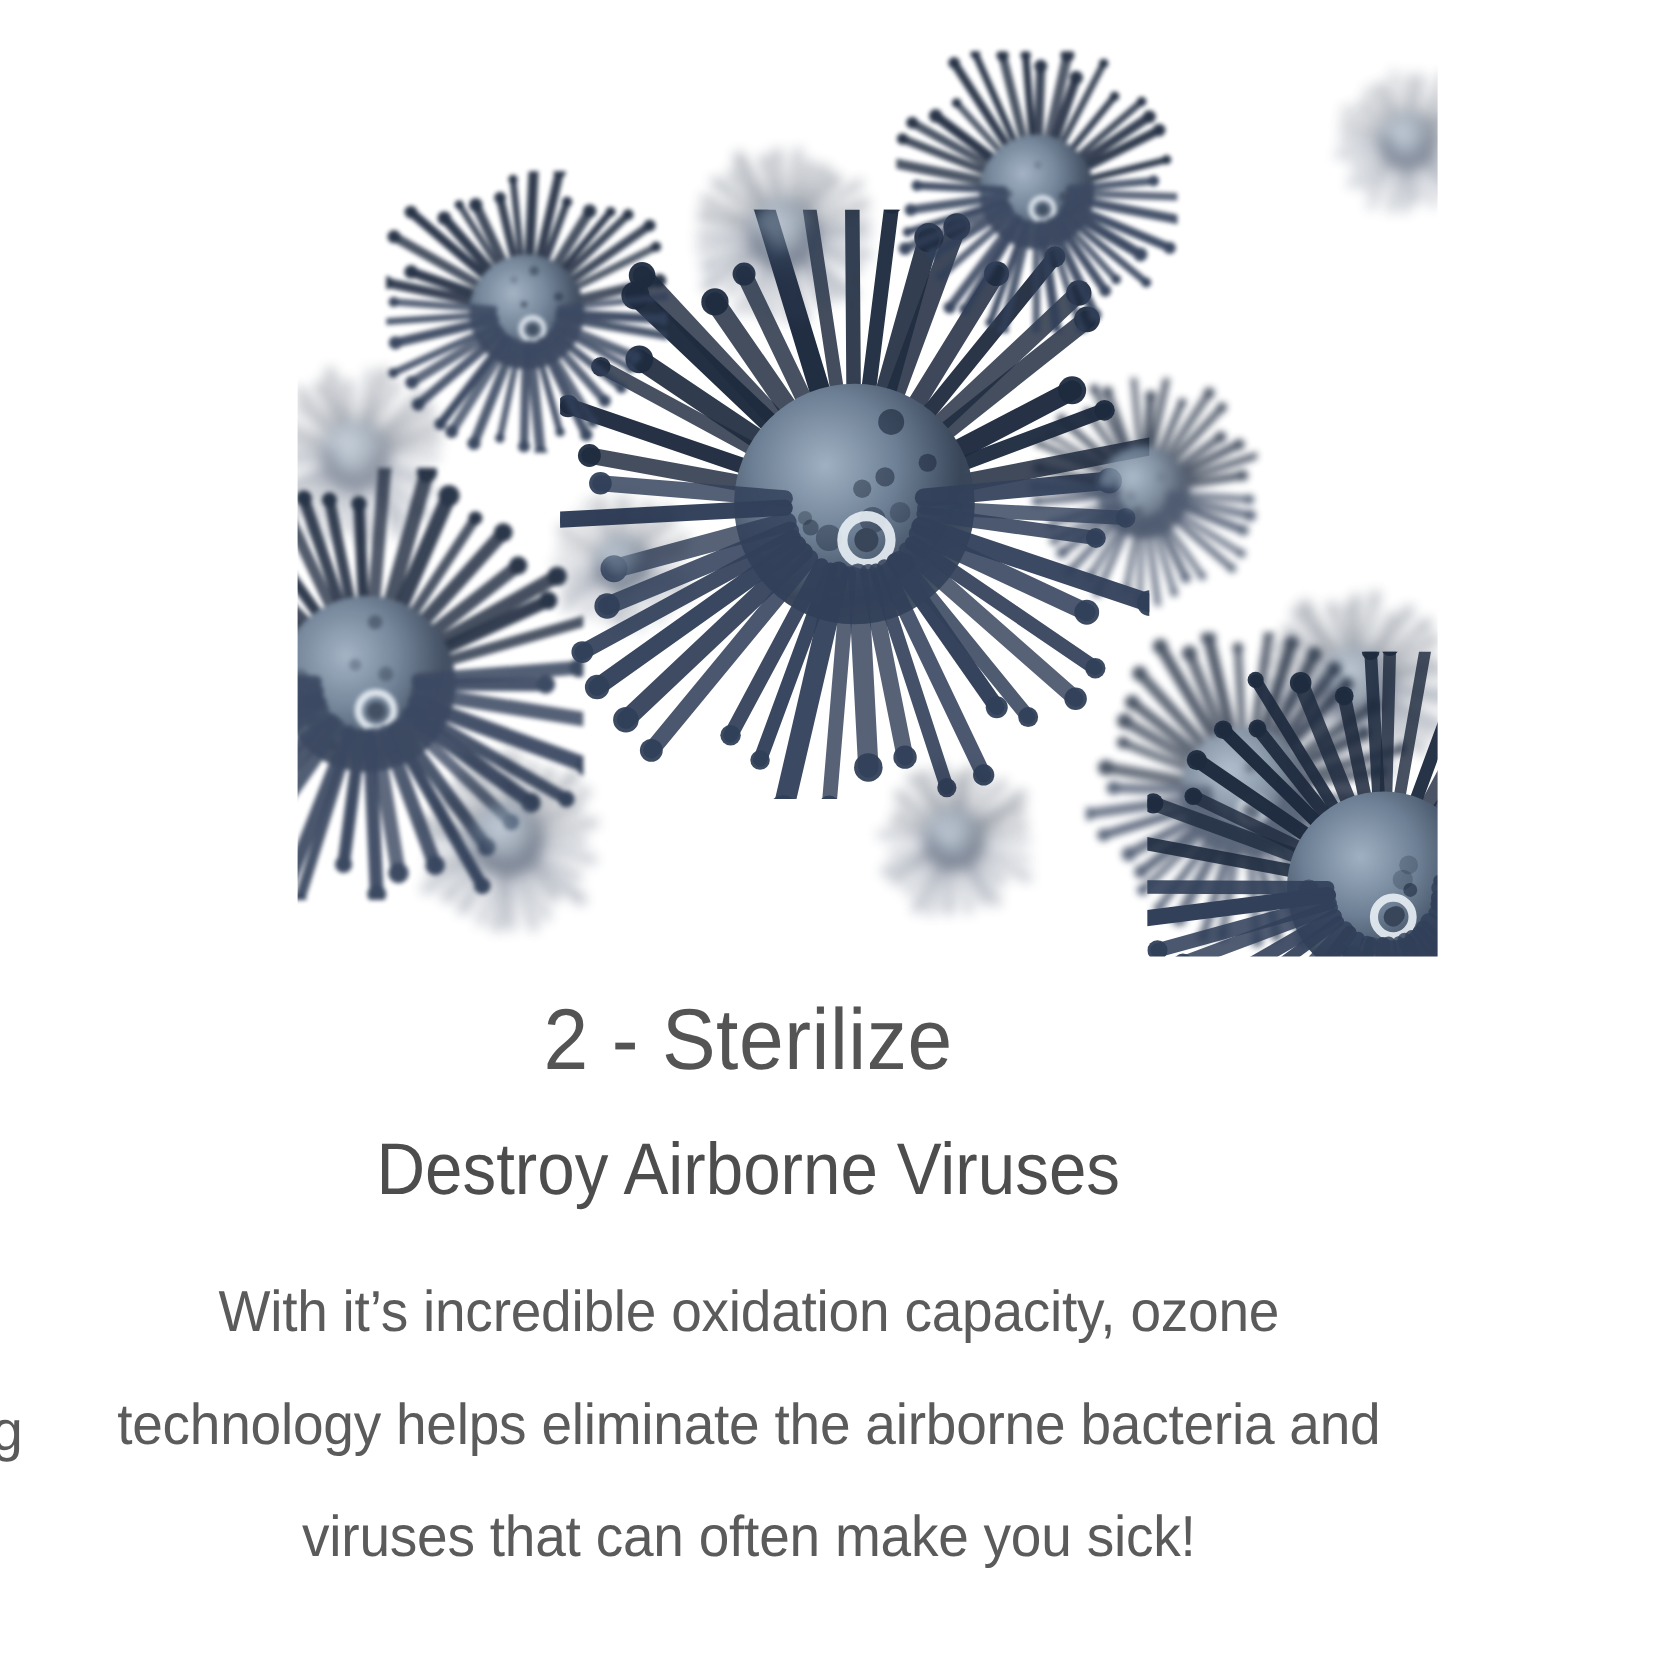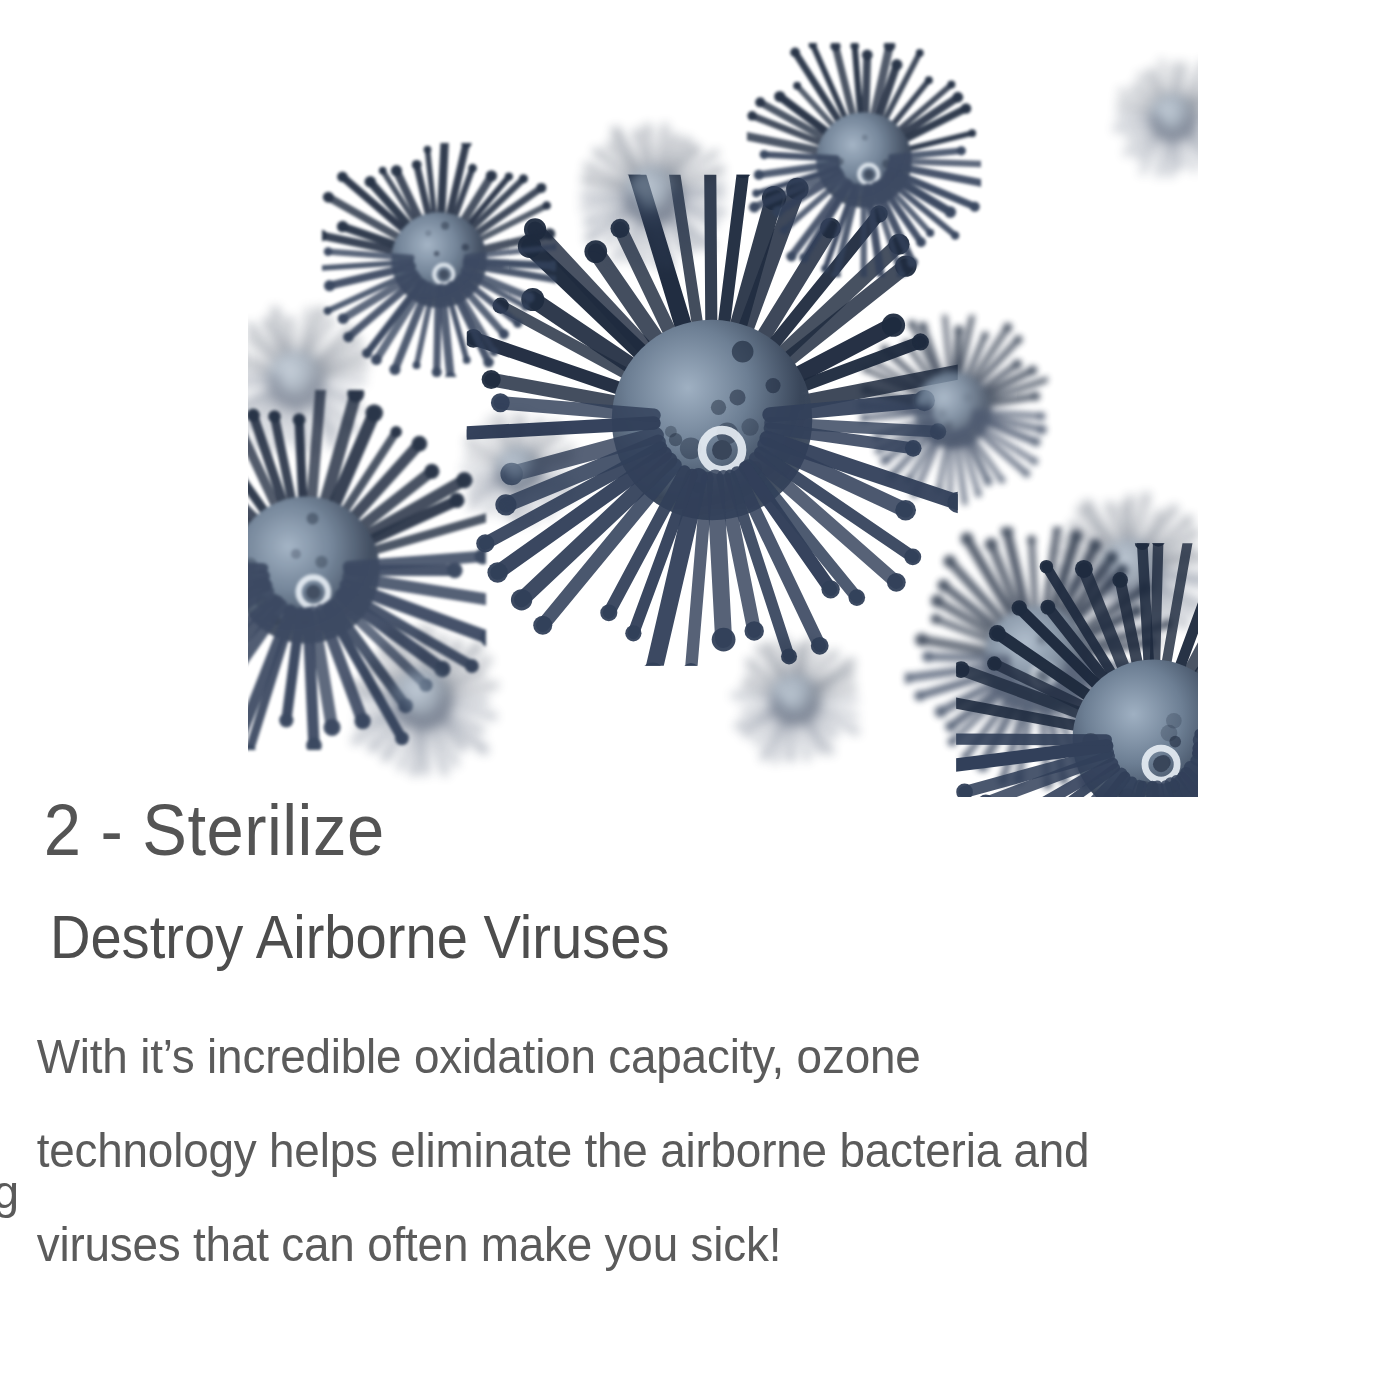--- a/index.html
+++ b/index.html
@@ -61,22 +61,23 @@
     color: #5a5a5a;
     font-family: "Liberation Sans", sans-serif;
     white-space: nowrap;
     letter-spacing: -1px;
   }
 
   
   .textblock {
     position: absolute;
     left: 0;
-    top: 789px;
+    top: 826px;
     width: 1247px;
+    text-align: center;
   }
   .title {
     font-family: "Liberation Sans", sans-serif;
     font-weight: 300;
     font-size: 72px;
     line-height: 1.14;
     color: #545454;
     letter-spacing: 0.5px;
     margin: 0;
     transform: scaleX(0.93);

